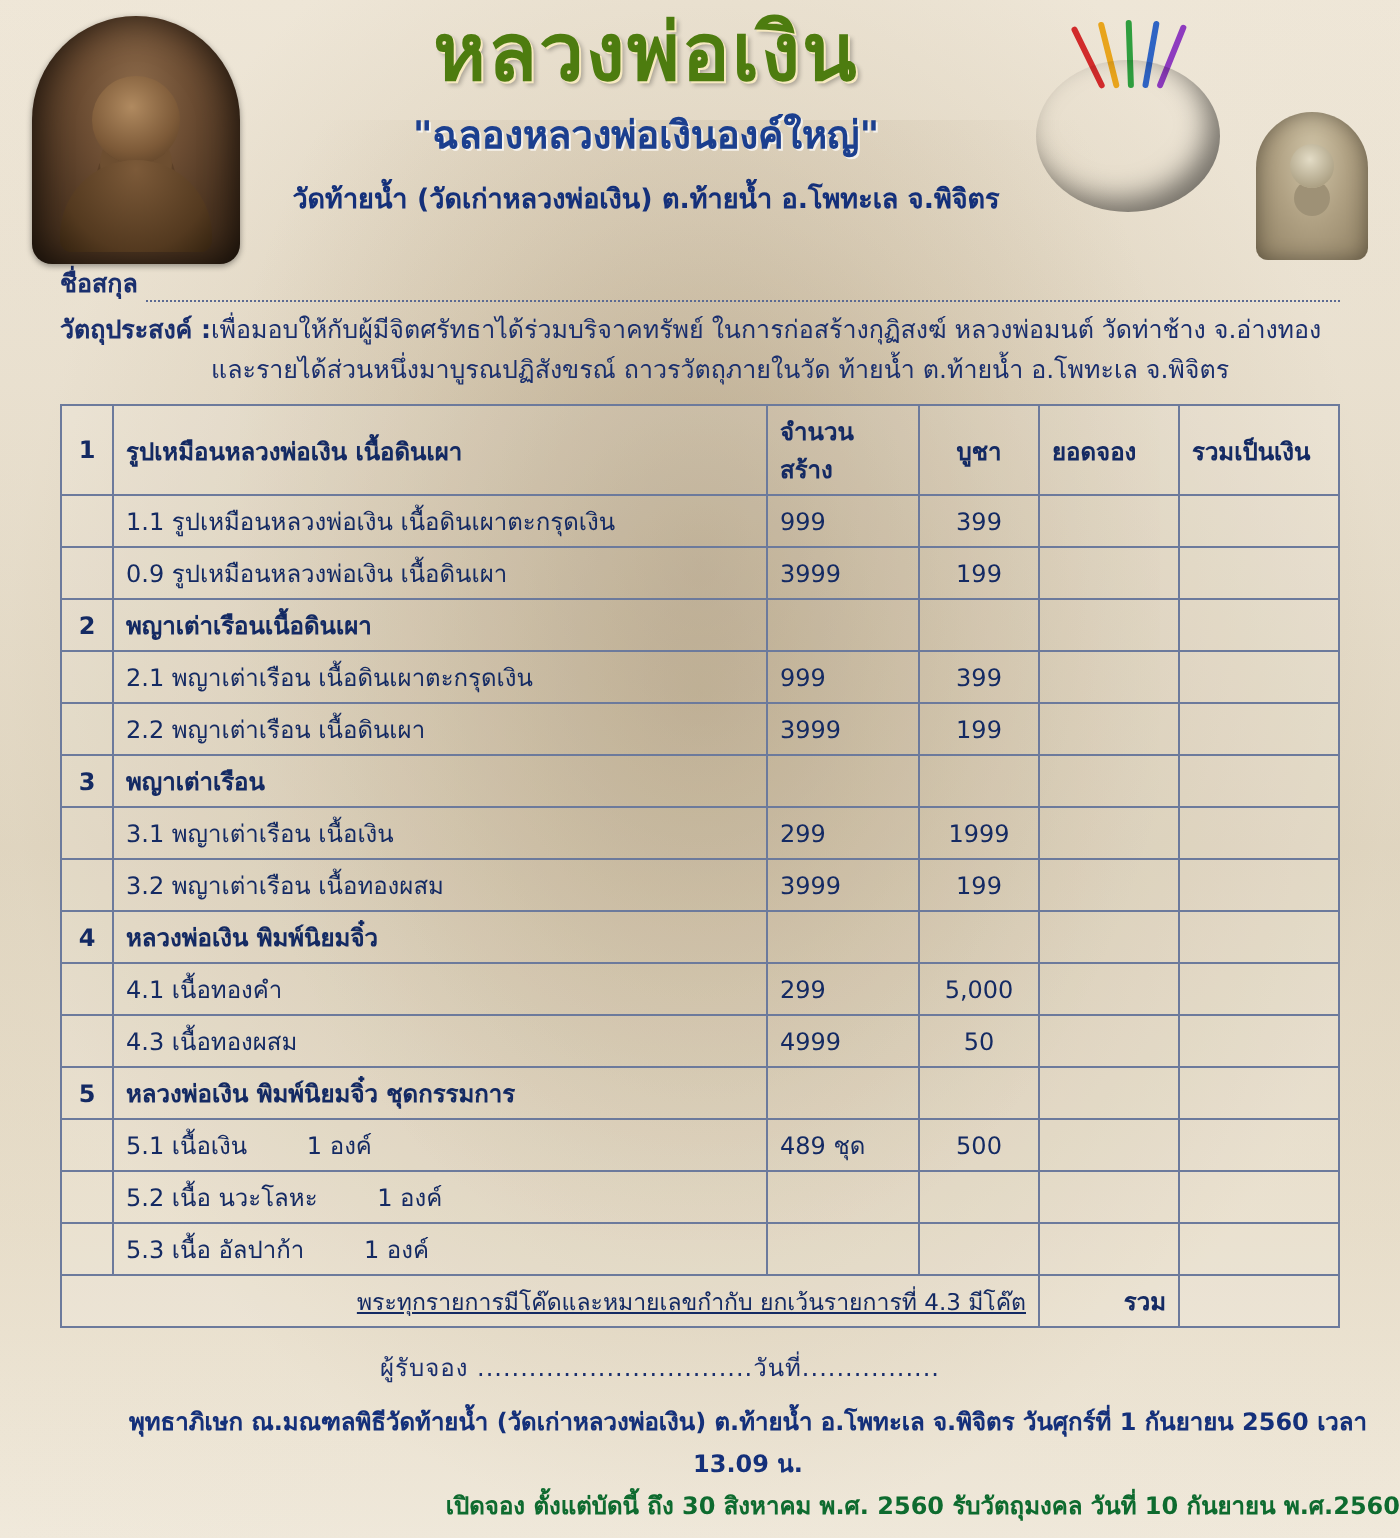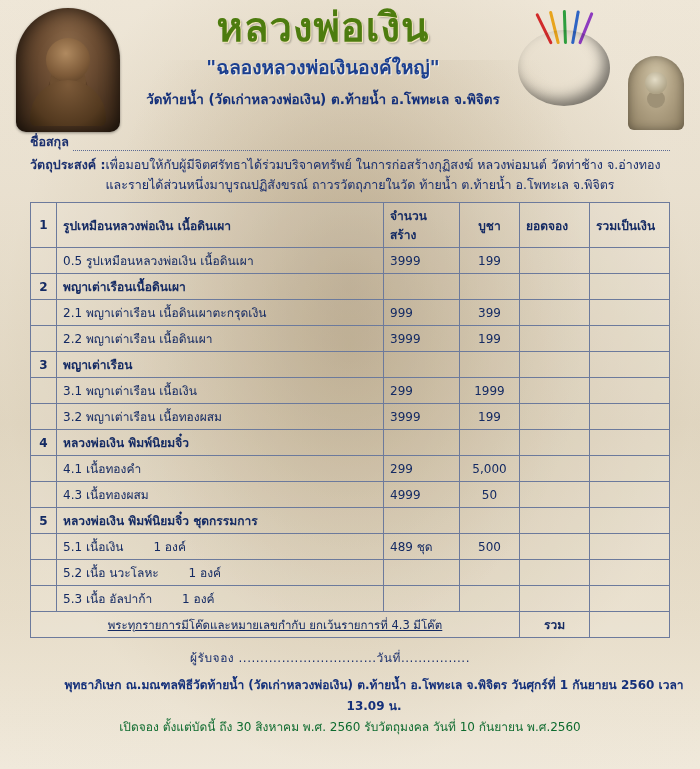--- a/index.html
+++ b/index.html
@@ -172,21 +172,21 @@
   td.qty { width: 76px; }
   td.price { width: 60px; text-align: center; }
   td.booked { width: 70px; }
   td.total { width: 80px; }
   tr.grp td { font-weight: bold; }
   tr.grp td.desc { font-weight: bold; }
   td.desc .sub { display: inline-block; }
   td.desc .two { display:inline-block; margin-left: 26px; }
   tr.note td {
     border: 1px solid #6c7a9c;
-    text-align: center;
+    text-align: right;
   }
   .note-text {
     text-decoration: underline;
     font-size: 11.5px;
   }
   td.sum-label { text-align: center; font-weight: bold; }
 
   
   .sign-row {
     margin: 10px 40px 0 0;
@@ -198,21 +198,21 @@
 
   
   .footer {
     margin-top: 8px;
     text-align: center;
     font-size: 12px;
     line-height: 1.75;
     color: #14307a;
   }
   .f-blue { color: #14307a; font-weight: bold; padding-left: 48px; }
-  .f-green { color: #0e6b2f; font-weight: normal; }
+  .f-green { color: #0e6b2f; font-weight: bold; text-align: right; }
 </style>
 </head>
 <body>
 
 <div class="page"></div>
 
 <div class="content">
 
   <div class="header">
     <div class="amulet-img">
@@ -260,24 +260,32 @@
     <tbody>
       <tr class="grp">
         <td class="num">1</td>
         <td class="desc">รูปเหมือนหลวงพ่อเงิน เนื้อดินเผา</td>
         <td class="qty">จำนวนสร้าง</td>
         <td class="price">บูชา</td>
         <td class="booked">ยอดจอง</td>
         <td class="total">รวมเป็นเงิน</td>
       </tr>
 
-
-      <tr>
-        <td class="num"></td>
-        <td class="desc">0.5 รูปเหมือนหลวงพ่อเงิน เนื้อดินเผา</td>
+      <tr>
+        <td class="num"></td>
+        <td class="desc">1.1 รูปเหมือนหลวงพ่อเงิน เนื้อดินเผาตะกรุดเงิน</td>
+        <td class="qty">999</td>
+        <td class="price">399</td>
+        <td class="booked"></td>
+        <td class="total"></td>
+      </tr>
+
+      <tr>
+        <td class="num"></td>
+        <td class="desc">0.9 รูปเหมือนหลวงพ่อเงิน เนื้อดินเผา</td>
         <td class="qty">3999</td>
         <td class="price">199</td>
         <td class="booked"></td>
         <td class="total"></td>
       </tr>
 
       <tr class="grp">
         <td class="num">2</td>
         <td class="desc">พญาเต่าเรือนเนื้อดินเผา</td>
         <td class="qty"></td>

